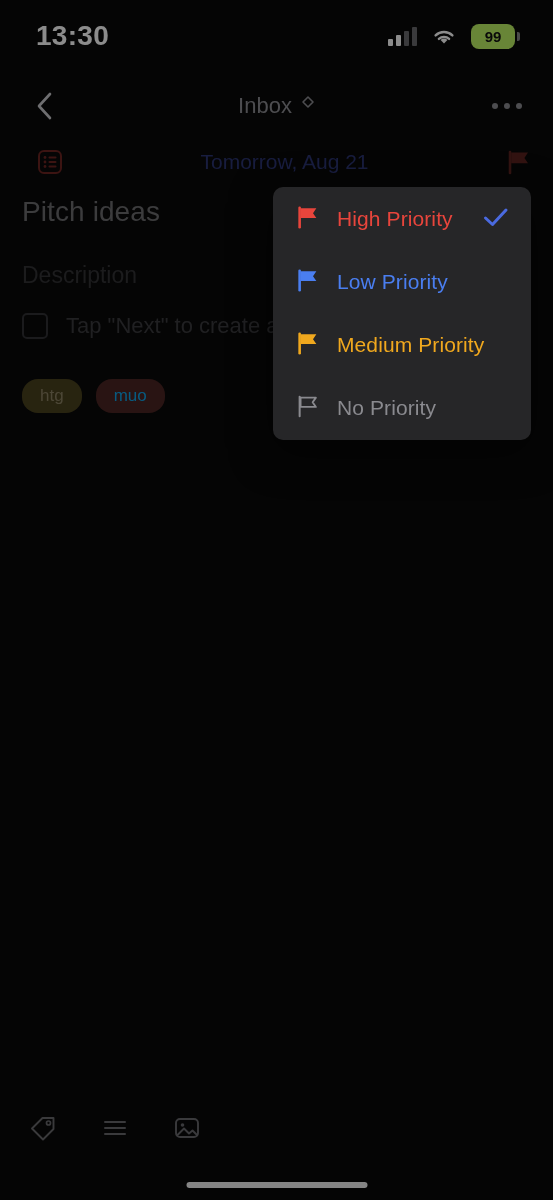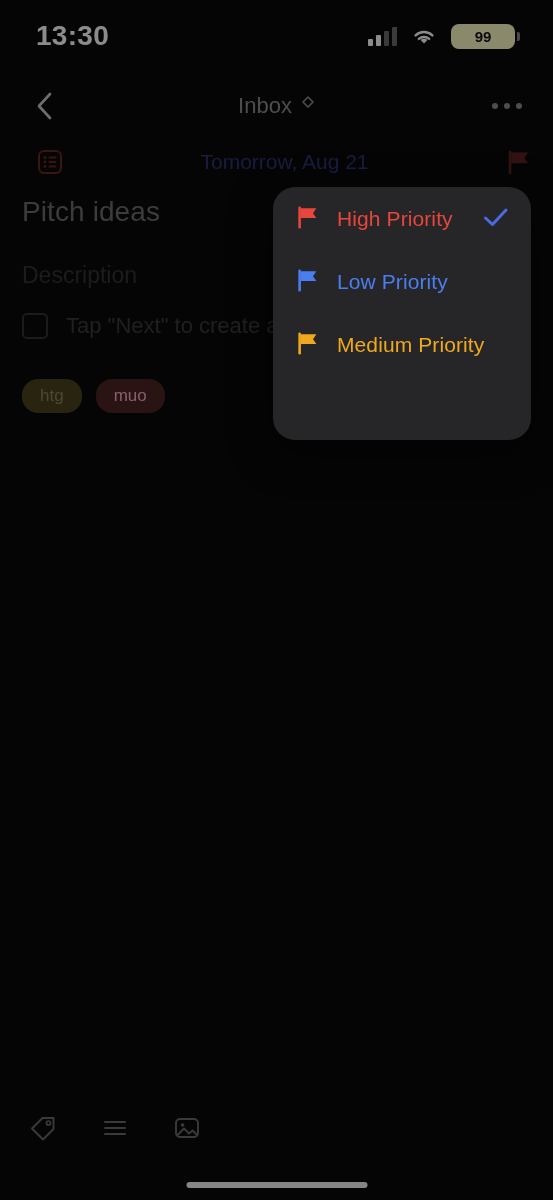--- a/index.html
+++ b/index.html
@@ -22,21 +22,21 @@
   .status-right { display:flex; align-items:center; gap:14px; }
   .signal { display:flex; align-items:flex-end; gap:3px; height:20px; }
   .signal i { display:block; width:5px; background:#fff; border-radius:1px; }
   .signal i:nth-child(1){ height:7px; }
   .signal i:nth-child(2){ height:11px; }
   .signal i:nth-child(3){ height:15px; background:#6b6b6e; }
   .signal i:nth-child(4){ height:19px; background:#6b6b6e; }
   .wifi { width:26px; height:19px; position:relative; }
   .batt {
     position:relative; display:flex; align-items:center; justify-content:center;
-    width:64px; height:25px; border-radius:8px; background:#fef9c3;
+    width:44px; height:25px; border-radius:8px; background:#bef264;
   }
   .batt span { color:#111; font-size:15px; font-weight:700; letter-spacing:-.2px; }
   .batt::after {
     content:""; position:absolute; right:-5px; top:8px;
     width:3px; height:9px; border-radius:0 2px 2px 0; background:rgba(255,255,255,.5);
   }
 
   
   .navbar {
     position:absolute; top:78px; left:0; right:0; height:56px;
@@ -71,29 +71,29 @@
   .subtask-row { margin-top:24px; display:flex; align-items:center; gap:18px; }
   .subtask-box {
     width:26px; height:26px; border:2px solid #323235; border-radius:5px; flex:0 0 auto;
   }
   .subtask-text { color:#3b3b3e; font-size:22px; white-space:nowrap; }
   .tags { margin-top:40px; display:flex; gap:14px; }
   .tag {
     border-radius:16px; padding:7px 18px; font-size:17px;text-align:right;
   }
   .tag-1 { background:#4a421e; color:#8b8163; }
-  .tag-2 { background:#4b2523; color:#f9a8d4; }
+  .tag-2 { background:#4b2523; color:#0ea5e9; }
 
   
   .overlay { position:absolute; inset:0; background:rgba(0,0,0,.45); }
 
   
   .ctx-menu {
     position:absolute; left:273px; top:187px; width:258px; height:253px;
-    background:#262628; border-radius:22px; overflow:hidden;
+    background:#262628; border-radius:10px; overflow:hidden;
     box-shadow:0 12px 40px rgba(0,0,0,.55);
   }
   .ctx-item {
     height:63px; display:flex; align-items:center; padding:0 22px; gap:16px;
   }
   .ctx-label { font-size:21px; letter-spacing:.1px; }
   .ctx-check { margin-left:auto; }
   .c-high   { color:#e8453c; }
   .c-medium { color:#f0a81e; }
   .c-low    { color:#4a7ef0; }
@@ -249,16 +249,25 @@
     <div class="ctx-item">
       <span>
         <svg width="26" height="26" viewBox="0 0 28 28">
           <path d="M5 4 L5 25" stroke="#f0a81e" stroke-width="2.8" stroke-linecap="round"></path>
           <path d="M6.2 4.6 L23 4.6 L19.4 9.9 L23 15.2 L6.2 15.2 Z" fill="#f0a81e"></path>
         </svg>
       </span>
       <span class="ctx-label c-medium">Medium Priority</span>
     </div>
 
+    <div class="ctx-item">
+      <span>
+        <svg width="26" height="26" viewBox="0 0 28 28">
+          <path d="M5 4 L5 25" stroke="#8a8a8f" stroke-width="2.2" stroke-linecap="round"></path>
+          <path d="M6 5 L22.5 5 L19 10 L22.5 15 L6 15 Z" stroke="#8a8a8f" stroke-width="2" fill="none" stroke-linejoin="round"></path>
+        </svg>
+      </span>
+      <span class="ctx-label c-none">No Priority</span>
+    </div>
 
   </div>
 
 </div>
 
 </body></html>

